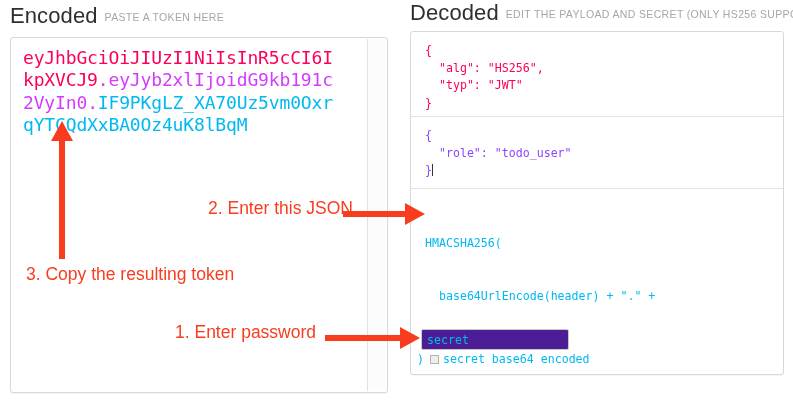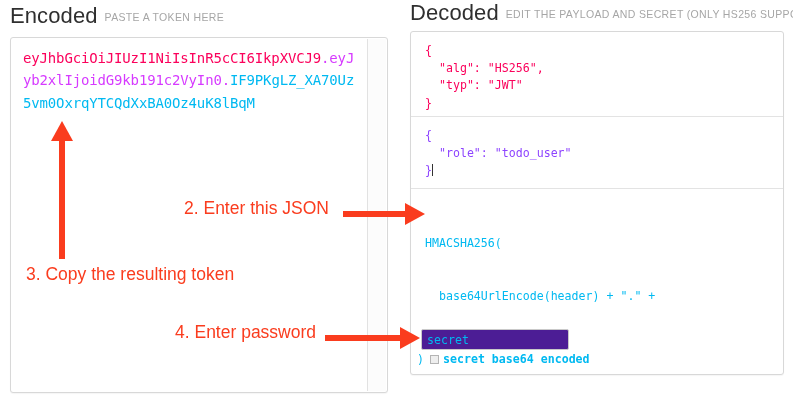--- a/index.html
+++ b/index.html
@@ -29,23 +29,23 @@
     background: #ffffff;
     border: 1px solid #d8d8d8;
     border-radius: 3px;
     box-shadow: 0 1px 1px rgba(0,0,0,0.04);
   }
   #encoded-scrollbar {
     position: absolute; right: 1px; top: 1px; bottom: 1px; width: 19px;
     background: #fcfcfc; border-left: 1px solid #e2e2e2;
   }
   #token-text {
-    position: absolute; left: 12px; top: 9px; right: 28px;
-    font-family: "DejaVu Sans Mono", monospace;
-    font-size: 14px;
+    position: absolute; left: 12px; top: 9px; right: 44px;
+    font-family: "DejaVu Sans Mono", monospace;
+    font-size: 18px;
     line-height: 22.3px;
     letter-spacing: -0.15px;
     word-break: break-all;
     white-space: pre-wrap;
   }
   .seg-header { color: #fb015b; }
   .seg-dot    { color: #d63aff; }
   .seg-payload{ color: #d63aff; }
   .seg-sig    { color: #00b9f1; }
 
@@ -109,21 +109,21 @@
     white-space: pre;
   }
   #b64-checkbox {
     position: absolute; left: 430px; top: 355px;
     width: 9px; height: 9px;
     border: 1px solid #b4b4b4; background: #eeeeee;
   }
   #b64-label {
     position: absolute; left: 443px; top: 352px;
     font-family: "DejaVu Sans Mono", monospace;
-    font-size: 11.6px; color: #00b9f1; font-weight: bold;
+    font-size: 11.6px; color: #00b9f1; font-weight: normal;
     white-space: nowrap;
   }
 
   
   .annot {
     position: absolute;
     color: #fa3c1e;
     font-size: 17.5px;
     font-family: "Liberation Sans", sans-serif;
     white-space: nowrap;
@@ -191,27 +191,27 @@
         
       </div>
     </div>
   </div>
 
   <input id="secret-input" type="text" value="secret" style="">
   <div id="sig-close">)</div>
   <div id="b64-checkbox"></div>
   <div id="b64-label">secret base64 encoded</div>
 
-  <div class="annot" style="left:175px; top:322px;">4. Enter password</div>
+  <div class="annot" style="left:175px; top:322px;">1. Enter password</div>
   <div class="h-arrow" style="left:325px; top:327px; width:95px;">
     <div class="shaft" style="width:76px;"></div>
     <div class="head" style="left:75px;"></div>
   </div>
 
-  <div class="annot" style="left:184px; top:198px;">2. Enter this JSON</div>
+  <div class="annot" style="left:208px; top:198px;">2. Enter this JSON</div>
   <div class="h-arrow" style="left:343px; top:203px; width:82px;">
     <div class="shaft" style="width:63px;"></div>
     <div class="head" style="left:62px;"></div>
   </div>
 
   <div class="annot" style="left:26px; top:264px;">3. Copy the resulting token</div>
   <div class="v-arrow" style="left:51px; top:121px; height:138px;">
     <div class="shaft" style="top:14px; height:124px;"></div>
     <div class="head"></div>
   </div>

